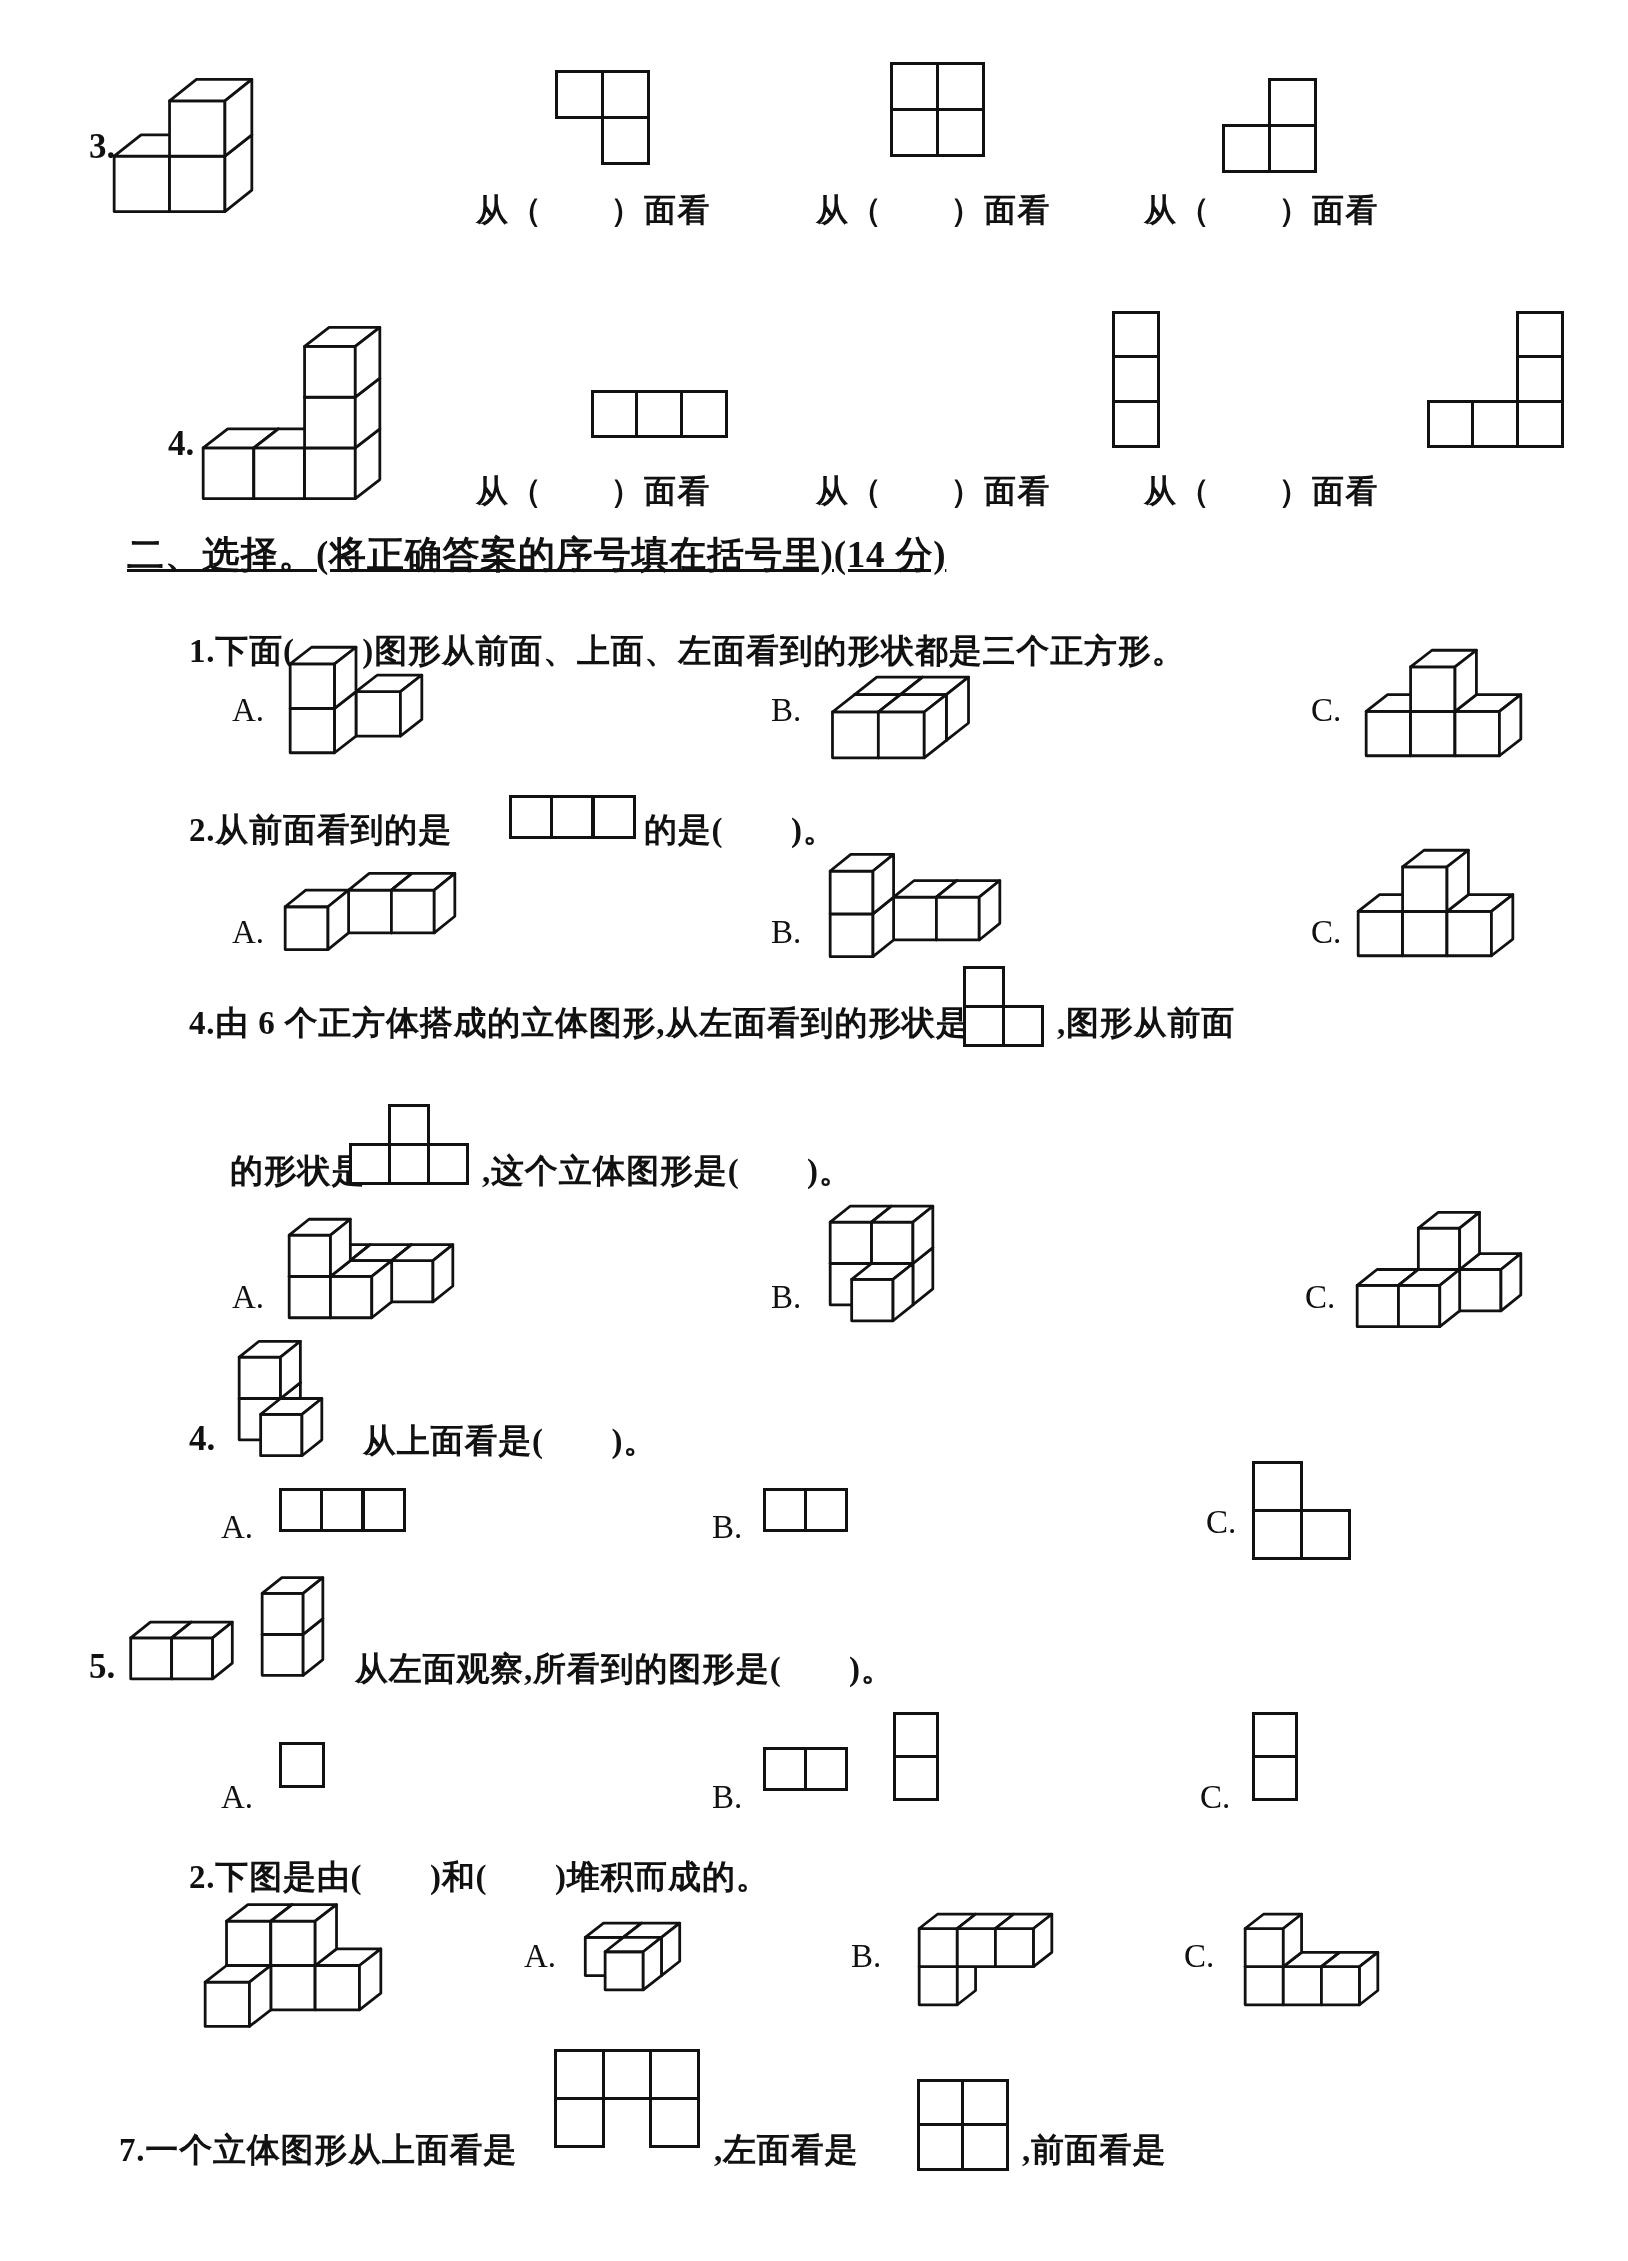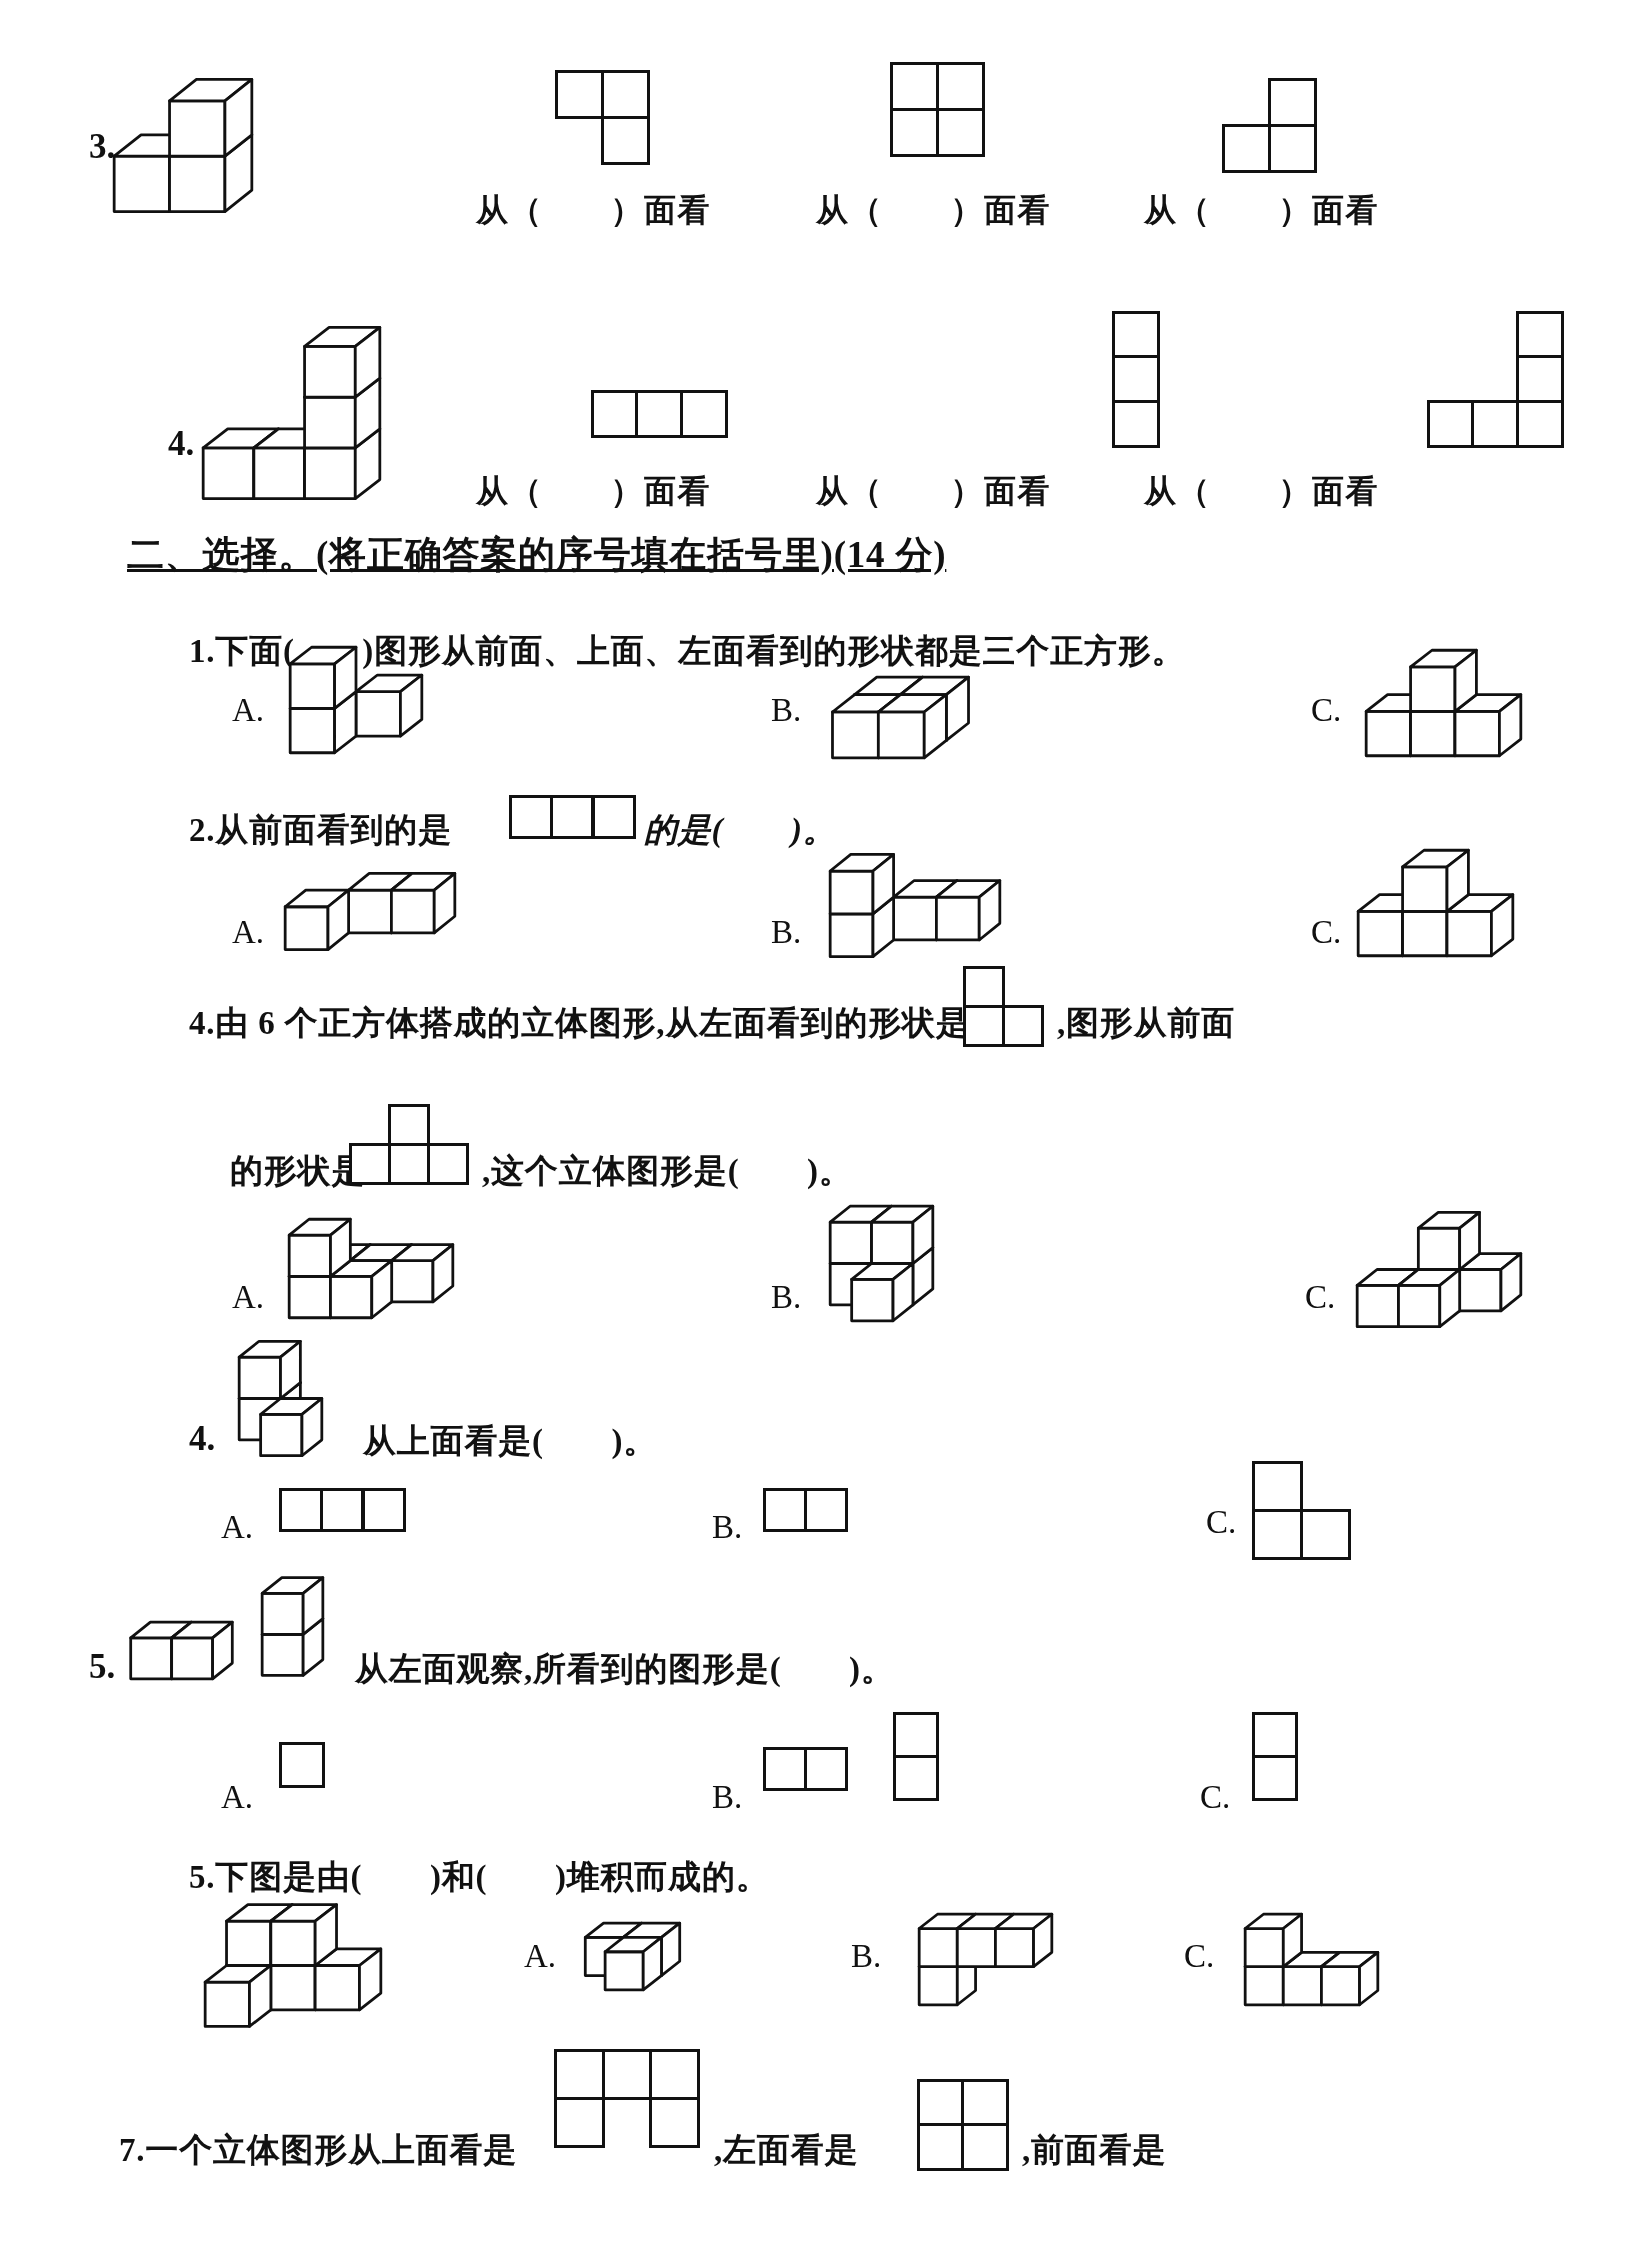--- a/index.html
+++ b/index.html
@@ -42,21 +42,21 @@
   #s2q1-text{left:189px;top:629px;}
   #s2q1-optA-label{left:232px;top:692px;}
   #s2q1-optA-fig{left:287px;top:644px;}
   #s2q1-optB-label{left:771px;top:692px;}
   #s2q1-optB-fig{left:829px;top:674px;}
   #s2q1-optC-label{left:1311px;top:692px;}
   #s2q1-optC-fig{left:1363px;top:647px;}
 
   #s2q2-text1{left:189px;top:808px;}
   #s2q2-inline{left:509px;top:795px;}
-  #s2q2-text2{left:644px;top:808px;font-style:italic;}
+  #s2q2-text2{left:644px;top:808px;}
   #s2q2-optA-label{left:232px;top:914px;}
   #s2q2-optA-fig{left:282px;top:870px;}
   #s2q2-optB-label{left:771px;top:914px;}
   #s2q2-optB-fig{left:827px;top:851px;}
   #s2q2-optC-label{left:1311px;top:914px;}
   #s2q2-optC-fig{left:1355px;top:847px;}
 
   #s2q3-line1a{left:189px;top:1001px;}
   #s2q3-inline1{left:963px;top:966px;}
   #s2q3-line1b{left:1057px;top:1001px;}
@@ -411,21 +411,21 @@
 <div class="poly" id="s2q5-optB-fig2" style="width: 46px; height: 89px;">
     <div class="pcell" style="left: 0px; top: 0px; width: 46px; height: 46px;"></div>
     <div class="pcell" style="left: 0px; top: 43px; width: 46px; height: 46px;"></div>
   </div>
 <div class="optlbl" id="s2q5-optC-label">C.</div>
 <div class="poly" id="s2q5-optC-fig" style="width: 46px; height: 89px;">
     <div class="pcell" style="left: 0px; top: 0px; width: 46px; height: 46px;"></div>
     <div class="pcell" style="left: 0px; top: 43px; width: 46px; height: 46px;"></div>
   </div>
 
-<div class="txt" id="s2q6-text">5.下图是由(　　)和(　　)堆积而成的。</div>
+<div class="txt" id="s2q6-text">2.下图是由(　　)和(　　)堆积而成的。</div>
 <div class="iso" id="s2q6-fig"><svg width="182" height="129" viewBox="-4 -158 230 162">
       <polygon points="27,-21 83,-21 83,-77 27,-77" fill="#ffffff" stroke="#111111" stroke-width="3.5" stroke-linejoin="round"></polygon>
       <polygon points="27,-77 83,-77 110,-98 54,-98" fill="#ffffff" stroke="#111111" stroke-width="3.5" stroke-linejoin="round"></polygon>
       <polygon points="83,-21 110,-42 110,-98 83,-77" fill="#ffffff" stroke="#111111" stroke-width="3.5" stroke-linejoin="round"></polygon>
       <polygon points="83,-21 139,-21 139,-77 83,-77" fill="#ffffff" stroke="#111111" stroke-width="3.5" stroke-linejoin="round"></polygon>
       <polygon points="83,-77 139,-77 166,-98 110,-98" fill="#ffffff" stroke="#111111" stroke-width="3.5" stroke-linejoin="round"></polygon>
       <polygon points="139,-21 166,-42 166,-98 139,-77" fill="#ffffff" stroke="#111111" stroke-width="3.5" stroke-linejoin="round"></polygon>
       <polygon points="139,-21 195,-21 195,-77 139,-77" fill="#ffffff" stroke="#111111" stroke-width="3.5" stroke-linejoin="round"></polygon>
       <polygon points="139,-77 195,-77 222,-98 166,-98" fill="#ffffff" stroke="#111111" stroke-width="3.5" stroke-linejoin="round"></polygon>
       <polygon points="195,-21 222,-42 222,-98 195,-77" fill="#ffffff" stroke="#111111" stroke-width="3.5" stroke-linejoin="round"></polygon>

